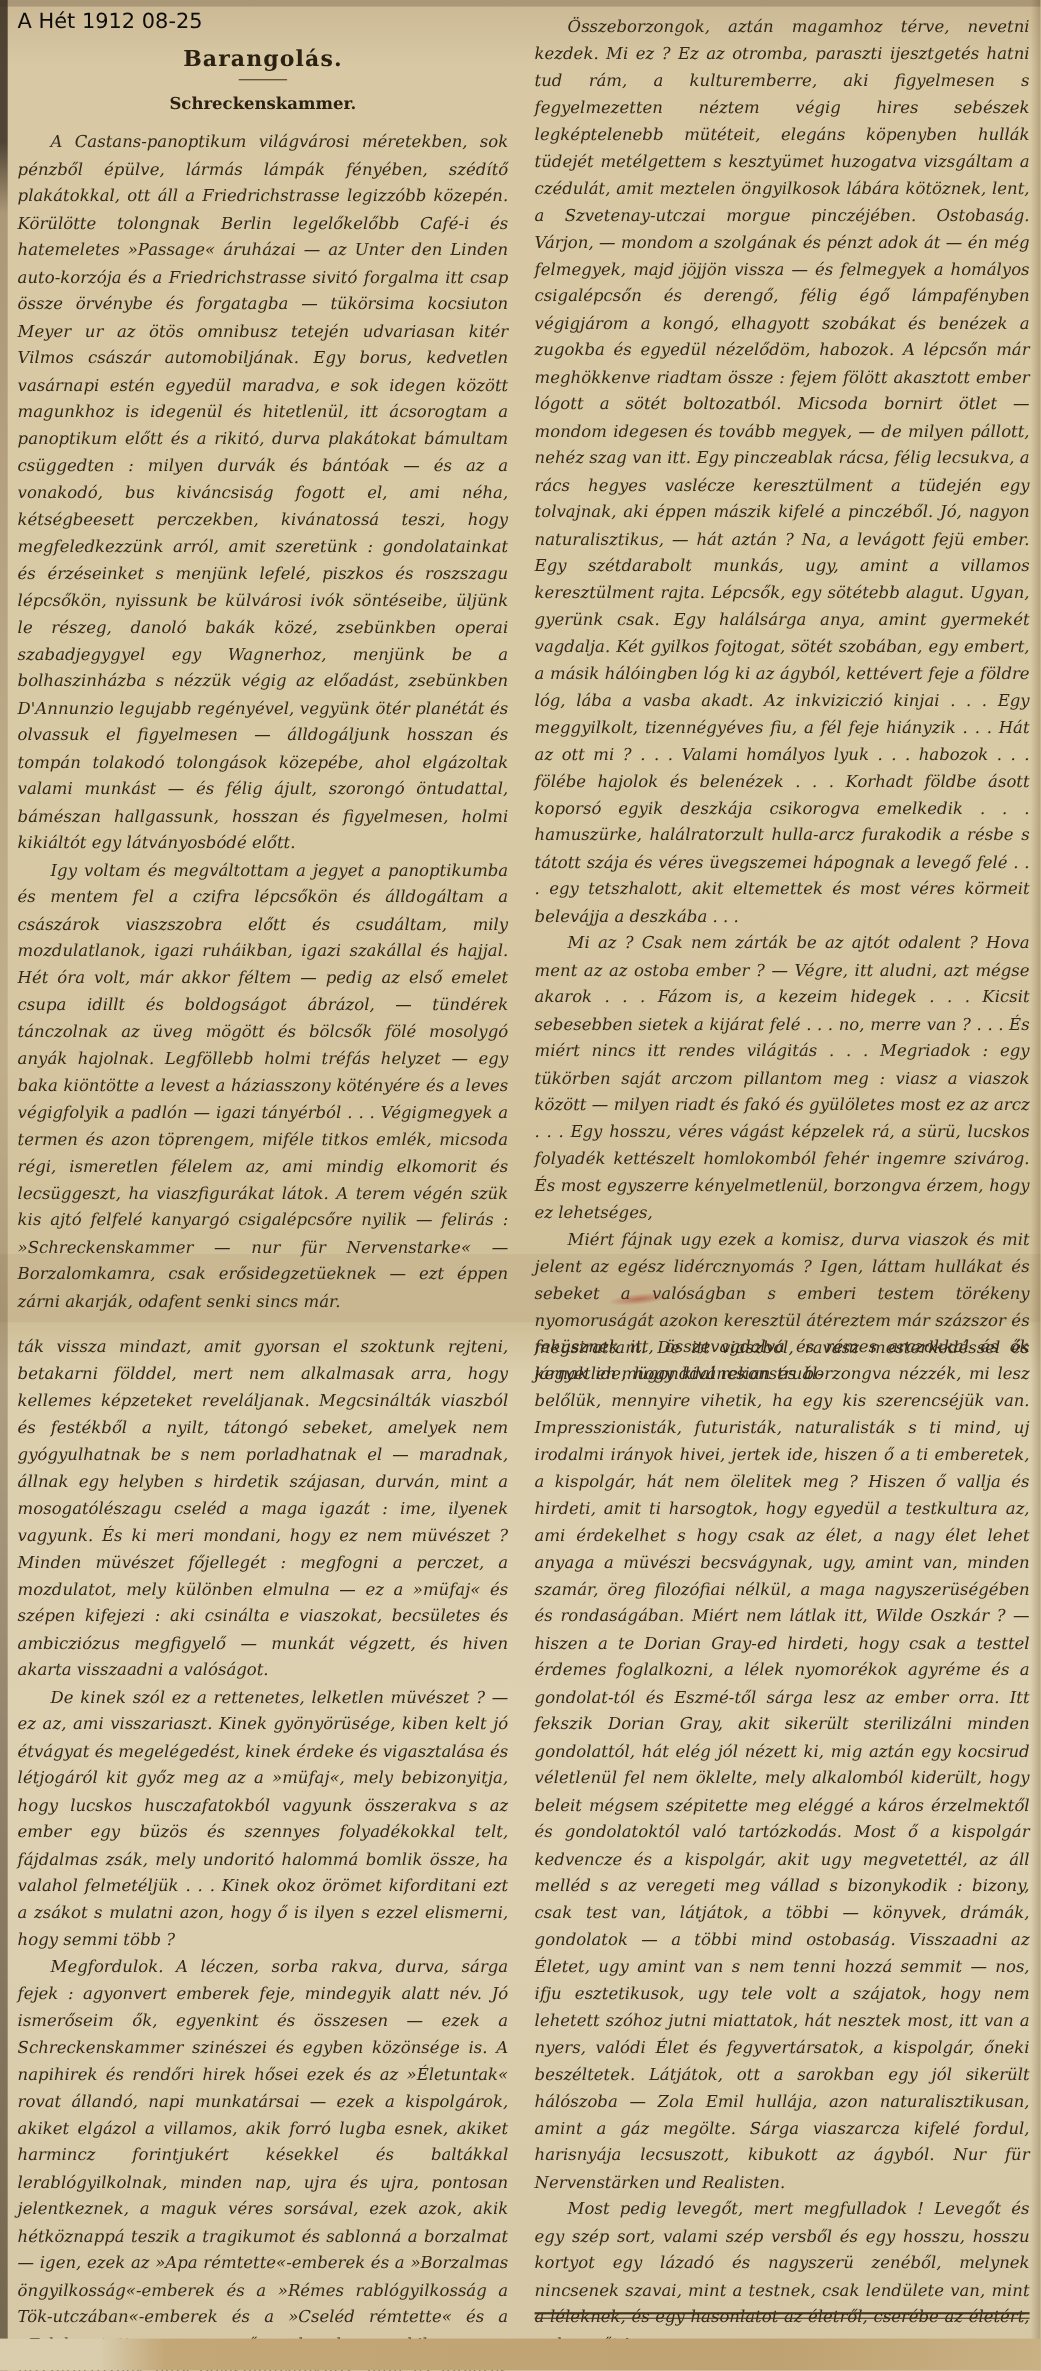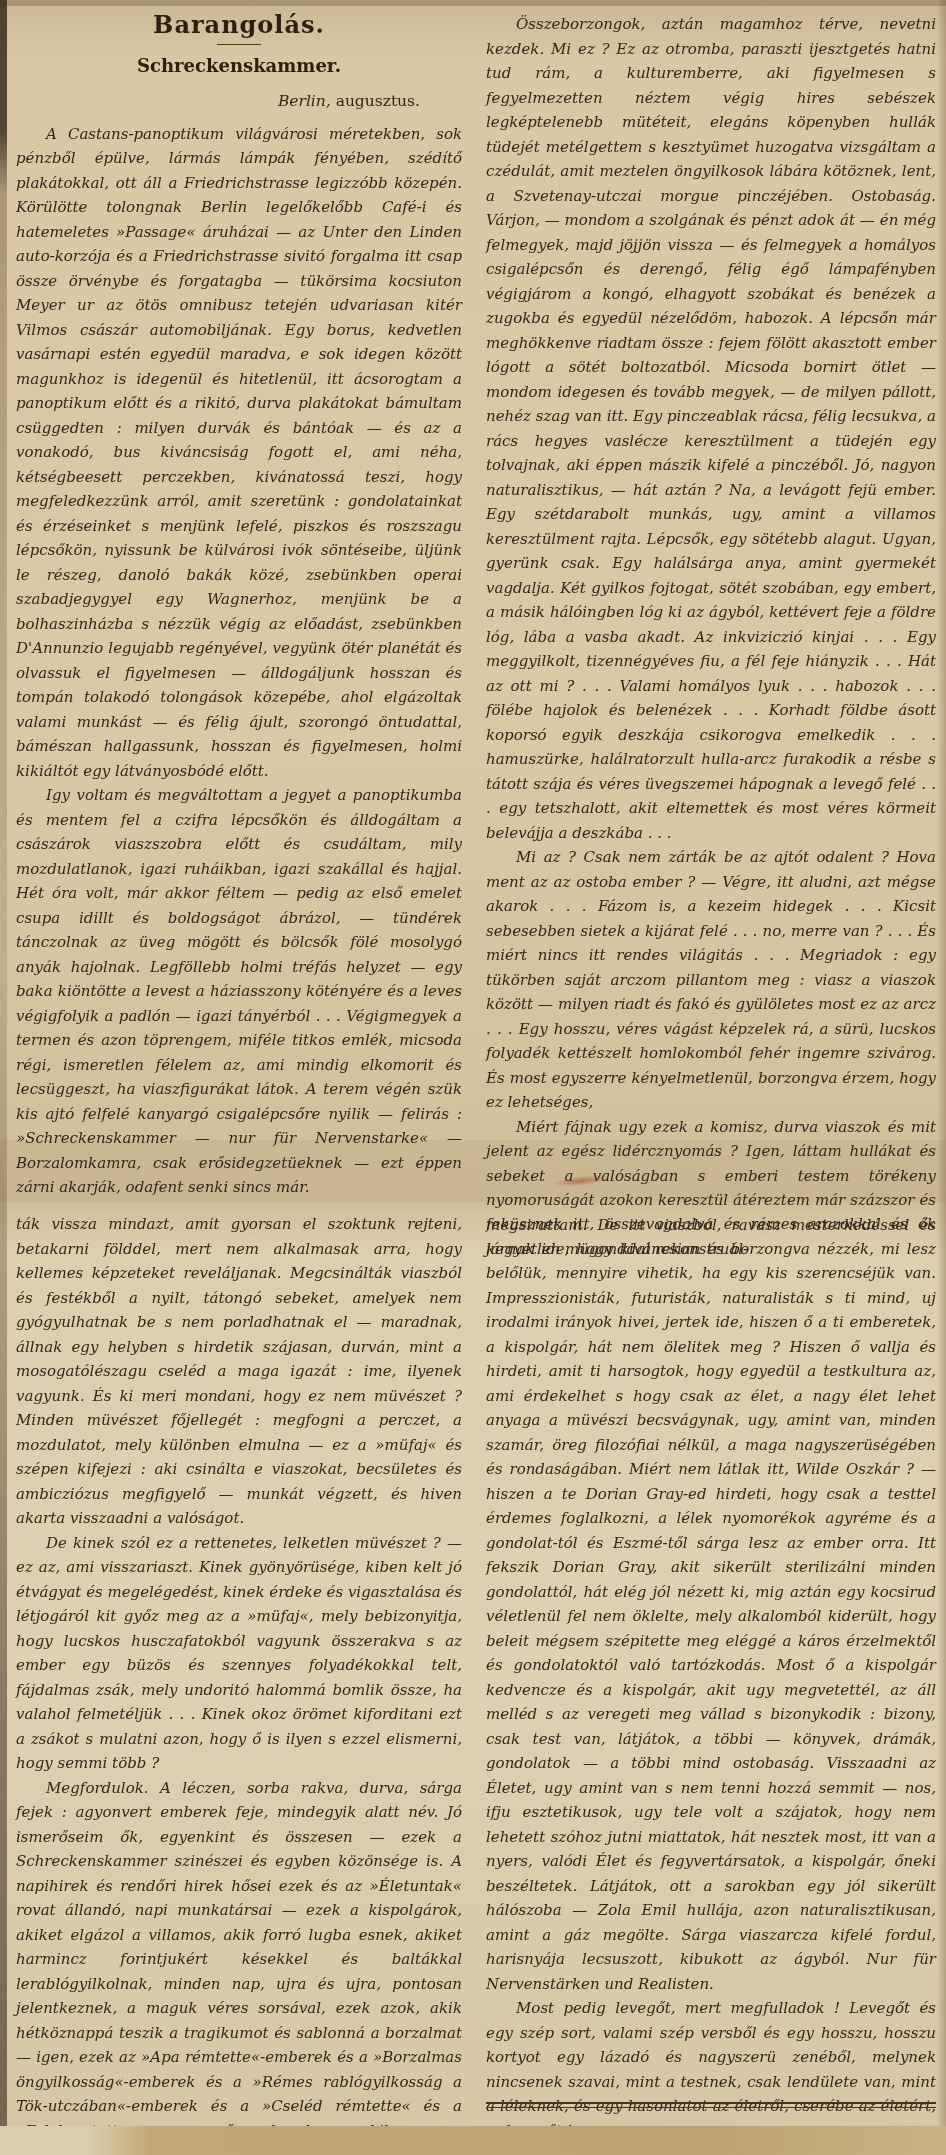--- a/index.html
+++ b/index.html
@@ -17,42 +17,42 @@
   .seam{position:absolute;left:0;top:1140px;width:946px;height:62px;background:rgba(140,110,70,.10);}
   .smudge{position:absolute;left:552px;top:1176px;width:58px;height:10px;border-radius:50%;
       background:radial-gradient(ellipse at center,rgba(168,56,40,.55),rgba(168,56,40,0) 70%);transform:rotate(-6deg);}
   .col{position:absolute;color:#32281a;font-size:15px;line-height:24.5px;text-align:justify;}
   .col-tl{left:16px;top:8px;width:446px;}
   .col-tr{left:486px;top:12px;width:450px;}
   .col-bl{left:16px;top:1212px;width:446px;}
   .col-br{left:486px;top:1212px;width:450px;}
   .archive-label{font-family:"DejaVu Sans","Liberation Sans",sans-serif;font-size:19px;color:#0d0d0d;
       font-weight:500;text-align:left;margin:0 0 8px 0;line-height:22px;}
-  .title{font-size:24px;font-weight:bold;text-align:center;letter-spacing:1px;color:#2b2113;margin:2px 0 4px 0;line-height:30px;}
+  .title{font-size:20px;font-weight:bold;text-align:center;letter-spacing:1px;color:#2b2113;margin:2px 0 4px 0;line-height:30px;}
   .title-rule{width:44px;height:0;border-top:1.5px solid #4a3a24;margin:0 auto 10px auto;}
-  .subtitle{font-size:18px;font-weight:bold;text-align:center;color:#2b2113;margin:0 0 12px 0;line-height:22px;}
+  .subtitle{font-size:15px;font-weight:bold;text-align:center;color:#2b2113;margin:0 0 12px 0;line-height:22px;}
   .dateline{text-align:right;padding-right:42px;font-size:15.5px;margin:0 0 8px 0;}
   .dateline .place{font-style:italic;}
   .para{margin:0;text-indent:30px;font-style:italic;}
   .para.cont{text-indent:0;}
   .signature{font-weight:bold;text-align:right;padding-right:52px;font-size:16.5px;margin-top:10px;letter-spacing:.5px;color:#2b2113;}
   .end-rule{position:absolute;left:486px;top:2102px;width:450px;height:3px;
       border-top:2px solid #44341f;border-bottom:1px solid #44341f;}
 </style>
 </head>
 <body>
 
 <div class="page">
   <div class="seam"></div>
 
   <div class="col col-tl">
+    <p class="archive-label">A Hét 1912 08-25</p>
     <h1 class="title">Barangolás.</h1>
     <div class="title-rule"></div>
     <h2 class="subtitle">Schreckenskammer.</h2>
-    <p class="dateline"><span class="place">Berlin,</span><span> augusztus.</span></p>
     <div>
         <p class="para">A Castans-panoptikum világvárosi méretekben, sok pénzből épülve, lármás lámpák fényében, szédítő plakátokkal, ott áll a Friedrichstrasse legizzóbb közepén. Körülötte tolongnak Berlin legelőkelőbb Café-i és hatemeletes »Passage« áruházai — az Unter den Linden auto-korzója és a Friedrichstrasse sivitó forgalma itt csap össze örvénybe és forgatagba — tükörsima kocsiuton Meyer ur az ötös omnibusz tetején udvariasan kitér Vilmos császár automobiljának. Egy borus, kedvetlen vasárnapi estén egyedül maradva, e sok idegen között magunkhoz is idegenül és hitetlenül, itt ácsorogtam a panoptikum előtt és a rikitó, durva plakátokat bámultam csüggedten : milyen durvák és bántóak — és az a vonakodó, bus kiváncsiság fogott el, ami néha, kétségbeesett perczekben, kivánatossá teszi, hogy megfeledkezzünk arról, amit szeretünk : gondolatainkat és érzéseinket s menjünk lefelé, piszkos és roszszagu lépcsőkön, nyissunk be külvárosi ivók söntéseibe, üljünk le részeg, danoló bakák közé, zsebünkben operai szabadjegygyel egy Wagnerhoz, menjünk be a bolhaszinházba s nézzük végig az előadást, zsebünkben D'Annunzio legujabb regényével, vegyünk ötér planétát és olvassuk el figyelmesen — álldogáljunk hosszan és tompán tolakodó tolongások közepébe, ahol elgázoltak valami munkást — és félig ájult, szorongó öntudattal, bámészan hallgassunk, hosszan és figyelmesen, holmi kikiáltót egy látványosbódé előtt.</p>
         <p class="para">Igy voltam és megváltottam a jegyet a panoptikumba és mentem fel a czifra lépcsőkön és álldogáltam a császárok viaszszobra előtt és csudáltam, mily mozdulatlanok, igazi ruháikban, igazi szakállal és hajjal. Hét óra volt, már akkor féltem — pedig az első emelet csupa idillt és boldogságot ábrázol, — tündérek tánczolnak az üveg mögött és bölcsők fölé mosolygó anyák hajolnak. Legföllebb holmi tréfás helyzet — egy baka kiöntötte a levest a háziasszony kötényére és a leves végigfolyik a padlón — igazi tányérból . . . Végigmegyek a termen és azon töprengem, miféle titkos emlék, micsoda régi, ismeretlen félelem az, ami mindig elkomorit és lecsüggeszt, ha viaszfigurákat látok. A terem végén szük kis ajtó felfelé kanyargó csigalépcsőre nyilik — felirás : »Schreckenskammer — nur für Nervenstarke« — Borzalomkamra, csak erősidegzetüeknek — ezt éppen zárni akarják, odafent senki sincs már.</p>
       </div>
   </div>
 
   <div class="col col-tr">
     <div>
         <p class="para">Összeborzongok, aztán magamhoz térve, nevetni kezdek. Mi ez ? Ez az otromba, paraszti ijesztgetés hatni tud rám, a kulturemberre, aki figyelmesen s fegyelmezetten néztem végig hires sebészek legképtelenebb mütéteit, elegáns köpenyben hullák tüdejét metélgettem s kesztyümet huzogatva vizsgáltam a czédulát, amit meztelen öngyilkosok lábára kötöznek, lent, a Szvetenay-utczai morgue pinczéjében. Ostobaság. Várjon, — mondom a szolgának és pénzt adok át — én még felmegyek, majd jöjjön vissza — és felmegyek a homályos csigalépcsőn és derengő, félig égő lámpafényben végigjárom a kongó, elhagyott szobákat és benézek a zugokba és egyedül nézelődöm, habozok. A lépcsőn már meghökkenve riadtam össze : fejem fölött akasztott ember lógott a sötét boltozatból. Micsoda bornirt ötlet — mondom idegesen és tovább megyek, — de milyen pállott, nehéz szag van itt. Egy pinczeablak rácsa, félig lecsukva, a rács hegyes vaslécze keresztülment a tüdején egy tolvajnak, aki éppen mászik kifelé a pinczéből. Jó, nagyon naturalisztikus, — hát aztán ? Na, a levágott fejü ember. Egy szétdarabolt munkás, ugy, amint a villamos keresztülment rajta. Lépcsők, egy sötétebb alagut. Ugyan, gyerünk csak. Egy halálsárga anya, amint gyermekét vagdalja. Két gyilkos fojtogat, sötét szobában, egy embert, a másik hálóingben lóg ki az ágyból, kettévert feje a földre lóg, lába a vasba akadt. Az inkviziczió kinjai . . . Egy meggyilkolt, tizennégyéves fiu, a fél feje hiányzik . . . Hát az ott mi ? . . . Valami homályos lyuk . . . habozok . . . fölébe hajolok és belenézek . . . Korhadt földbe ásott koporsó egyik deszkája csikorogva emelkedik . . . hamuszürke, halálratorzult hulla-arcz furakodik a résbe s tátott szája és véres üvegszemei hápognak a levegő felé . . . egy tetszhalott, akit eltemettek és most véres körmeit belevájja a deszkába . . .</p>
         <p class="para">Mi az ? Csak nem zárták be az ajtót odalent ? Hova ment az az ostoba ember ? — Végre, itt aludni, azt mégse akarok . . . Fázom is, a kezeim hidegek . . . Kicsit sebesebben sietek a kijárat felé . . . no, merre van ? . . . És miért nincs itt rendes világitás . . . Megriadok : egy tükörben saját arczom pillantom meg : viasz a viaszok között — milyen riadt és fakó és gyülöletes most ez az arcz . . . Egy hosszu, véres vágást képzelek rá, a sürü, lucskos folyadék kettészelt homlokomból fehér ingemre szivárog. És most egyszerre kényelmetlenül, borzongva érzem, hogy ez lehetséges,</p>

